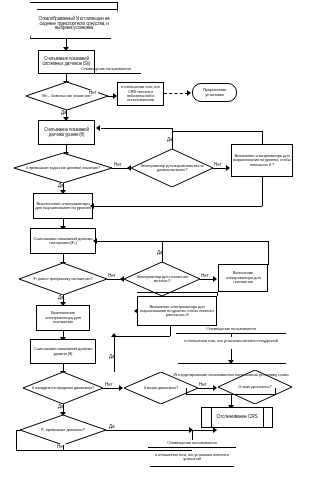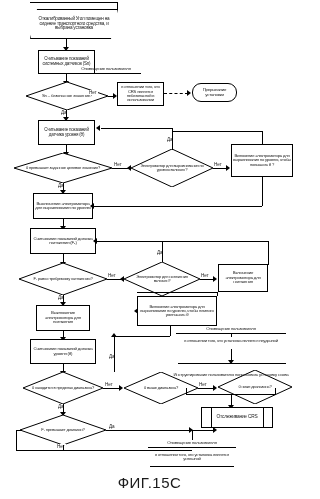--- a/index.html
+++ b/index.html
@@ -332,15 +332,14 @@
   <div class="ln h" style="left:192px;top:430px;width:22px;"></div>
   <div class="ln v" style="left:192px;top:430px;height:10px;"></div>
   <div class="arr arr-r" style="left:213px;top:427px;"></div>
 
   <div class="node proc" style="left:201px;top:407px;width:72px;height:21px;font-size:4.8px;">
     <span>Отслеживание CRS</span>
   </div>
   <div class="ln v" style="left:211px;top:407px;height:21px;"></div>
   <div class="ln v" style="left:263px;top:407px;height:21px;"></div>
 
-  <div class="figcap" style="top:474px;">ФИГ.15С</div>
 
 </div>
 
 </body></html>

